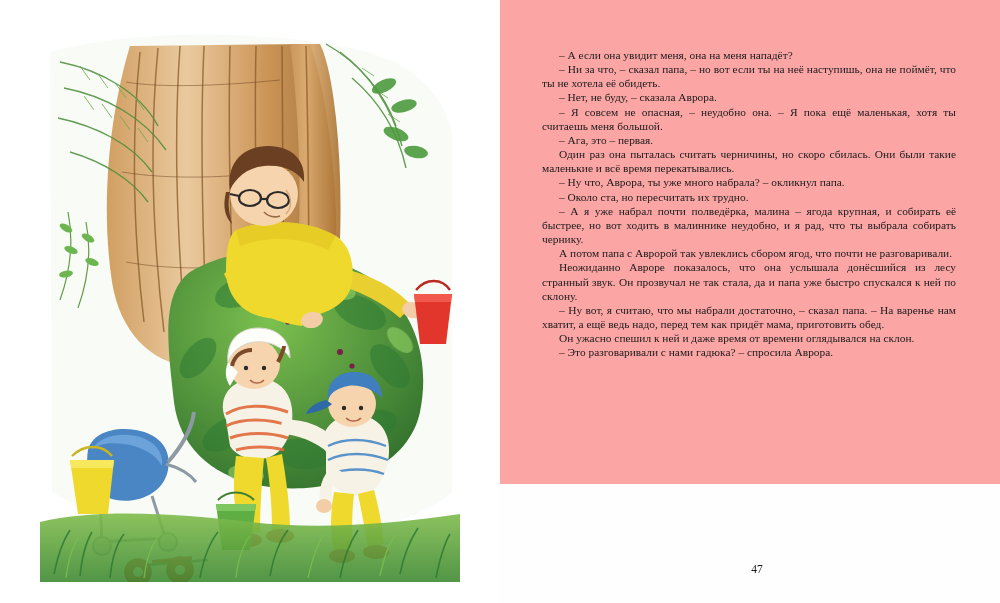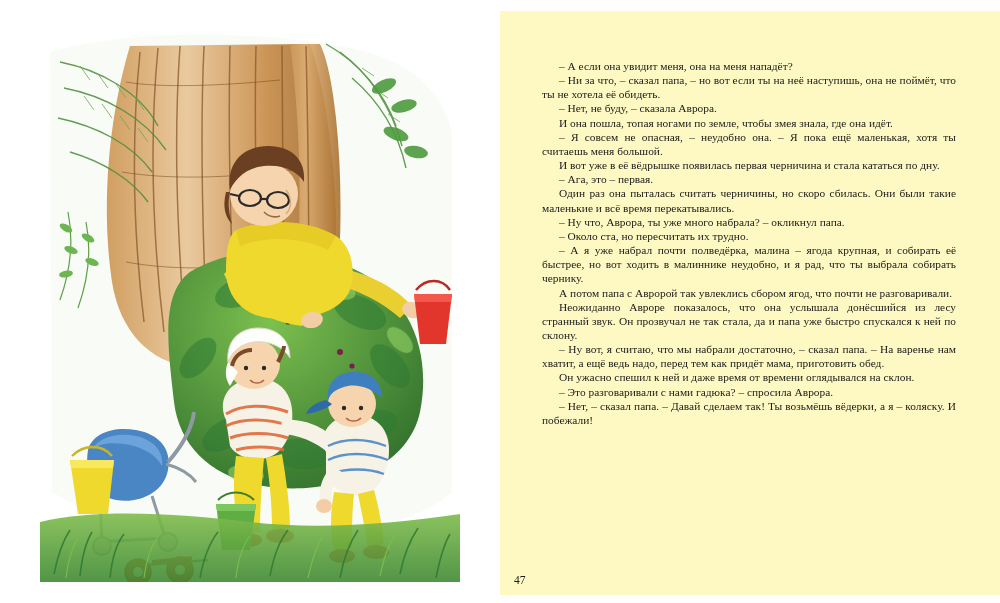--- a/index.html
+++ b/index.html
@@ -23,25 +23,24 @@
   .page-left {
     position: relative;
     width: 500px;
     height: 603px;
     background: #ffffff;
     overflow: hidden;
   }
   .page-right {
     position: relative;
     width: 500px;
-    height: 584px;
-    background: #fef9c3;
+    height: 484px;
+    background: #fca5a5;
     padding: 0;
     box-sizing: border-box;
-    margin-top: 11px;
   }
   
   .illo {
     position: absolute;
     left: 40px;
     top: 22px;
     width: 420px;
     height: 560px;
   }
   .illo svg { display: block; }
@@ -61,21 +60,21 @@
     text-indent: 17px;
     color: #1b1b1b;
     hyphens: auto;
     -webkit-hyphens: auto;
   }
   .folio {
     position: absolute;
     left: 0;
     right: 0;
     top: 563px;
-    text-align: left;
+    text-align: center;
     font-size: 11.5px;
     color: #1b1b1b;
   }
   .folio-inner {
     display: inline-block;
     margin-left: 14px;
   }
 </style>
 </head>
 <body>
@@ -327,33 +326,30 @@
         </g>
       </svg>
     </div>
   </div>
 
   <div class="page-right">
     <div class="textcol">
       <p>– А если она увидит меня, она на меня нападёт?</p>
       <p>– Ни за что, – сказал папа, – но вот если ты на неё наступишь, она не поймёт, что ты не хотела её обидеть.</p>
       <p>– Нет, не буду, – сказала Аврора.</p>
-      <p>И она пошла, топая ногами по земле, чтобы змея знала, где она идёт.</p>
       <p>– Я совсем не опасная, – неудобно она. – Я пока ещё маленькая, хотя ты считаешь меня большой.</p>
-      <p>И вот уже в её вёдрышке появилась первая черничина и стала кататься по дну.</p>
       <p>– Ага, это – первая.</p>
       <p>Один раз она пыталась считать черничины, но скоро сбилась. Они были такие маленькие и всё время перекатывались.</p>
       <p>– Ну что, Аврора, ты уже много набрала? – окликнул папа.</p>
       <p>– Около ста, но пересчитать их трудно.</p>
       <p>– А я уже набрал почти полведёрка, малина – ягода крупная, и собирать её быстрее, но вот ходить в малиннике неудобно, и я рад, что ты выбрала собирать чернику.</p>
       <p>А потом папа с Авророй так увлеклись сбором ягод, что почти не разговаривали.</p>
       <p>Неожиданно Авроре показалось, что она услышала донёсшийся из лесу странный звук. Он прозвучал не так стала, да и папа уже быстро спускался к ней по склону.</p>
       <p>– Ну вот, я считаю, что мы набрали достаточно, – сказал папа. – На варенье нам хватит, а ещё ведь надо, перед тем как придёт мама, приготовить обед.</p>
       <p>Он ужасно спешил к ней и даже время от времени оглядывался на склон.</p>
       <p>– Это разговаривали с нами гадюка? – спросила Аврора.</p>
-      <p>– Нет, – сказал папа. – Давай сделаем так! Ты возьмёшь вёдерки, а я – коляску. И побежали!</p>
     </div>
     <div class="folio">
       <span class="folio-inner">47</span>
     </div>
   </div>
 
 </div>
 
 </body></html>

